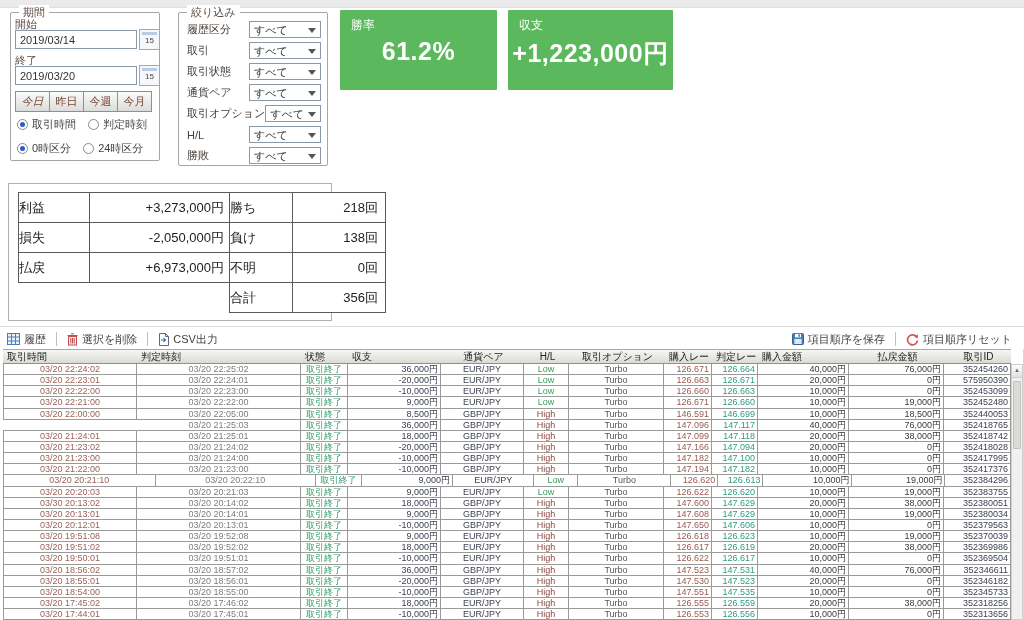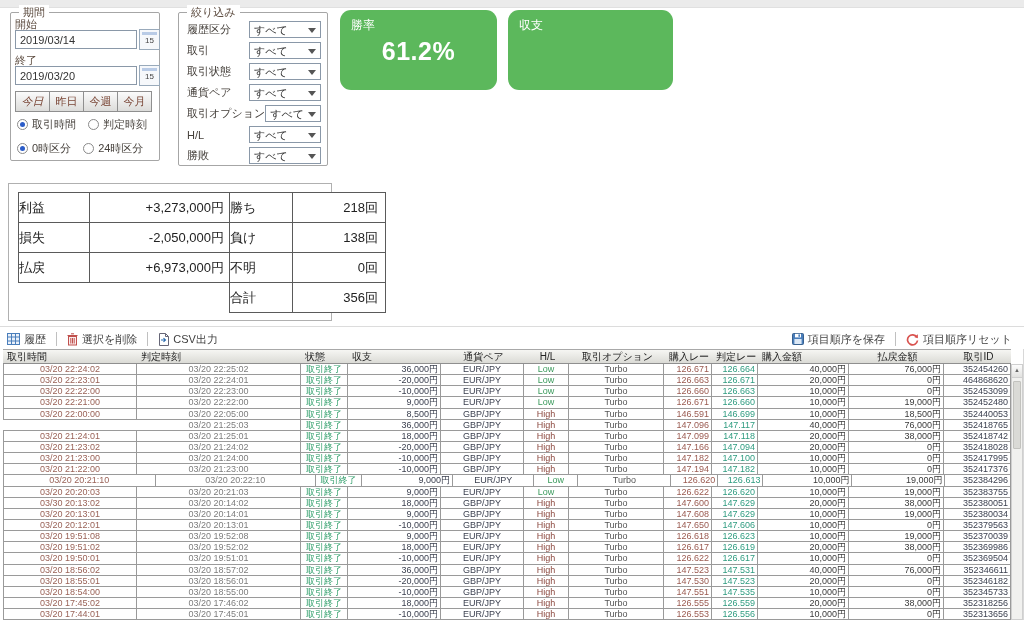--- a/index.html
+++ b/index.html
@@ -31,21 +31,21 @@
   .radio-item{display:flex;align-items:center;margin-right:12px;cursor:pointer;}
 
   
   .filter-row{position:absolute;left:8px;right:6px;height:21px;display:flex;align-items:center;}
   .filter-label{flex:0 0 62px;font-size:11px;color:#46413c;white-space:nowrap;}
   .select{margin-left:auto;width:80px;height:17px;border:1px solid #8a98a8;background:#fff;position:relative;
     font-size:11px;color:#333;line-height:16px;padding-left:4px;box-sizing:border-box;cursor:pointer;}
   .select .arrow{position:absolute;right:4px;top:6px;width:0;height:0;border-left:4px solid transparent;border-right:4px solid transparent;border-top:5px solid #555;}
 
   
-  .card{position:absolute;border-radius:11px;color:#fff;}
+  .card{position:absolute;border-radius:1px;color:#fff;}
   .card-label{font-size:12px;padding:7px 0 0 11px;}
   .card-value{font-size:25px;font-weight:bold;text-align:center;margin-top:3px;letter-spacing:0.5px;}
 
   
   .sum-outer{position:absolute;left:8px;top:183px;width:322px;height:136px;border:1px solid #b0b0b0;background:#fff;}
   .sum-grid{position:absolute;display:grid;gap:1px;background:#5a5a5a;border:1px solid #5a5a5a;}
   .sum-cell{background:#fff;height:29px;line-height:29px;font-size:13px;color:#222;}
   .sum-cell.lbl{}
   .sum-cell.val{text-align:right;padding-right:7px;}
 
@@ -162,20 +162,21 @@
       </div>
     </div>
 </div>
 
 <div class="card" style="left: 340px; top: 10px; width: 157px; height: 80px; background: rgb(92, 184, 92);">
   <div class="card-label">勝率</div>
   <div class="card-value">61.2%</div>
 </div>
 <div class="card" style="left: 508px; top: 10px; width: 165px; height: 80px; background: rgb(92, 184, 92);">
   <div class="card-label">収支</div>
+  <div class="card-value">+1,223,000円</div>
 </div>
 
 <div class="sum-outer">
   <div class="sum-grid" style="left:9px;top:8px;grid-template-columns:70px 141px;" id="sum-left">
       <div class="sum-cell lbl">利益</div>
       <div class="sum-cell val">+3,273,000円</div>
       <div class="sum-cell lbl">損失</div>
       <div class="sum-cell val">-2,050,000円</div>
       <div class="sum-cell lbl">払戻</div>
       <div class="sum-cell val">+6,973,000円</div>
@@ -291,21 +292,21 @@
         <div class="td c-judge a-c" style="width: 164px;">03/20 22:24:01</div>
         <div class="td c-state a-c" style="width: 47px;">取引終了</div>
         <div class="td c-profit a-r" style="width: 93px;">-20,000円</div>
         <div class="td c-pair a-c" style="width: 83px;">EUR/JPY</div>
         <div class="td  hl-low a-c" style="width: 45px;">Low</div>
         <div class="td c-opt a-c" style="width: 95px;">Turbo</div>
         <div class="td c-buyrate a-r" style="width: 48px;">126.663</div>
         <div class="td c-judgerate a-r" style="width: 46px;">126.671</div>
         <div class="td c-amount a-r" style="width: 91px;">20,000円</div>
         <div class="td c-payout a-r" style="width: 95px;">0円</div>
-        <div class="td c-id a-r" style="width: 67px;">464868620</div>
+        <div class="td c-id a-r" style="width: 67px;">575950390</div>
       </div>
       <div class="tr">
         <div class="td c-time a-c" style="width: 134px;">03/20 22:22:00</div>
         <div class="td c-judge a-c" style="width: 164px;">03/20 22:23:00</div>
         <div class="td c-state a-c" style="width: 47px;">取引終了</div>
         <div class="td c-profit a-r" style="width: 93px;">-10,000円</div>
         <div class="td c-pair a-c" style="width: 83px;">EUR/JPY</div>
         <div class="td  hl-low a-c" style="width: 45px;">Low</div>
         <div class="td c-opt a-c" style="width: 95px;">Turbo</div>
         <div class="td c-buyrate a-r" style="width: 48px;">126.660</div>

